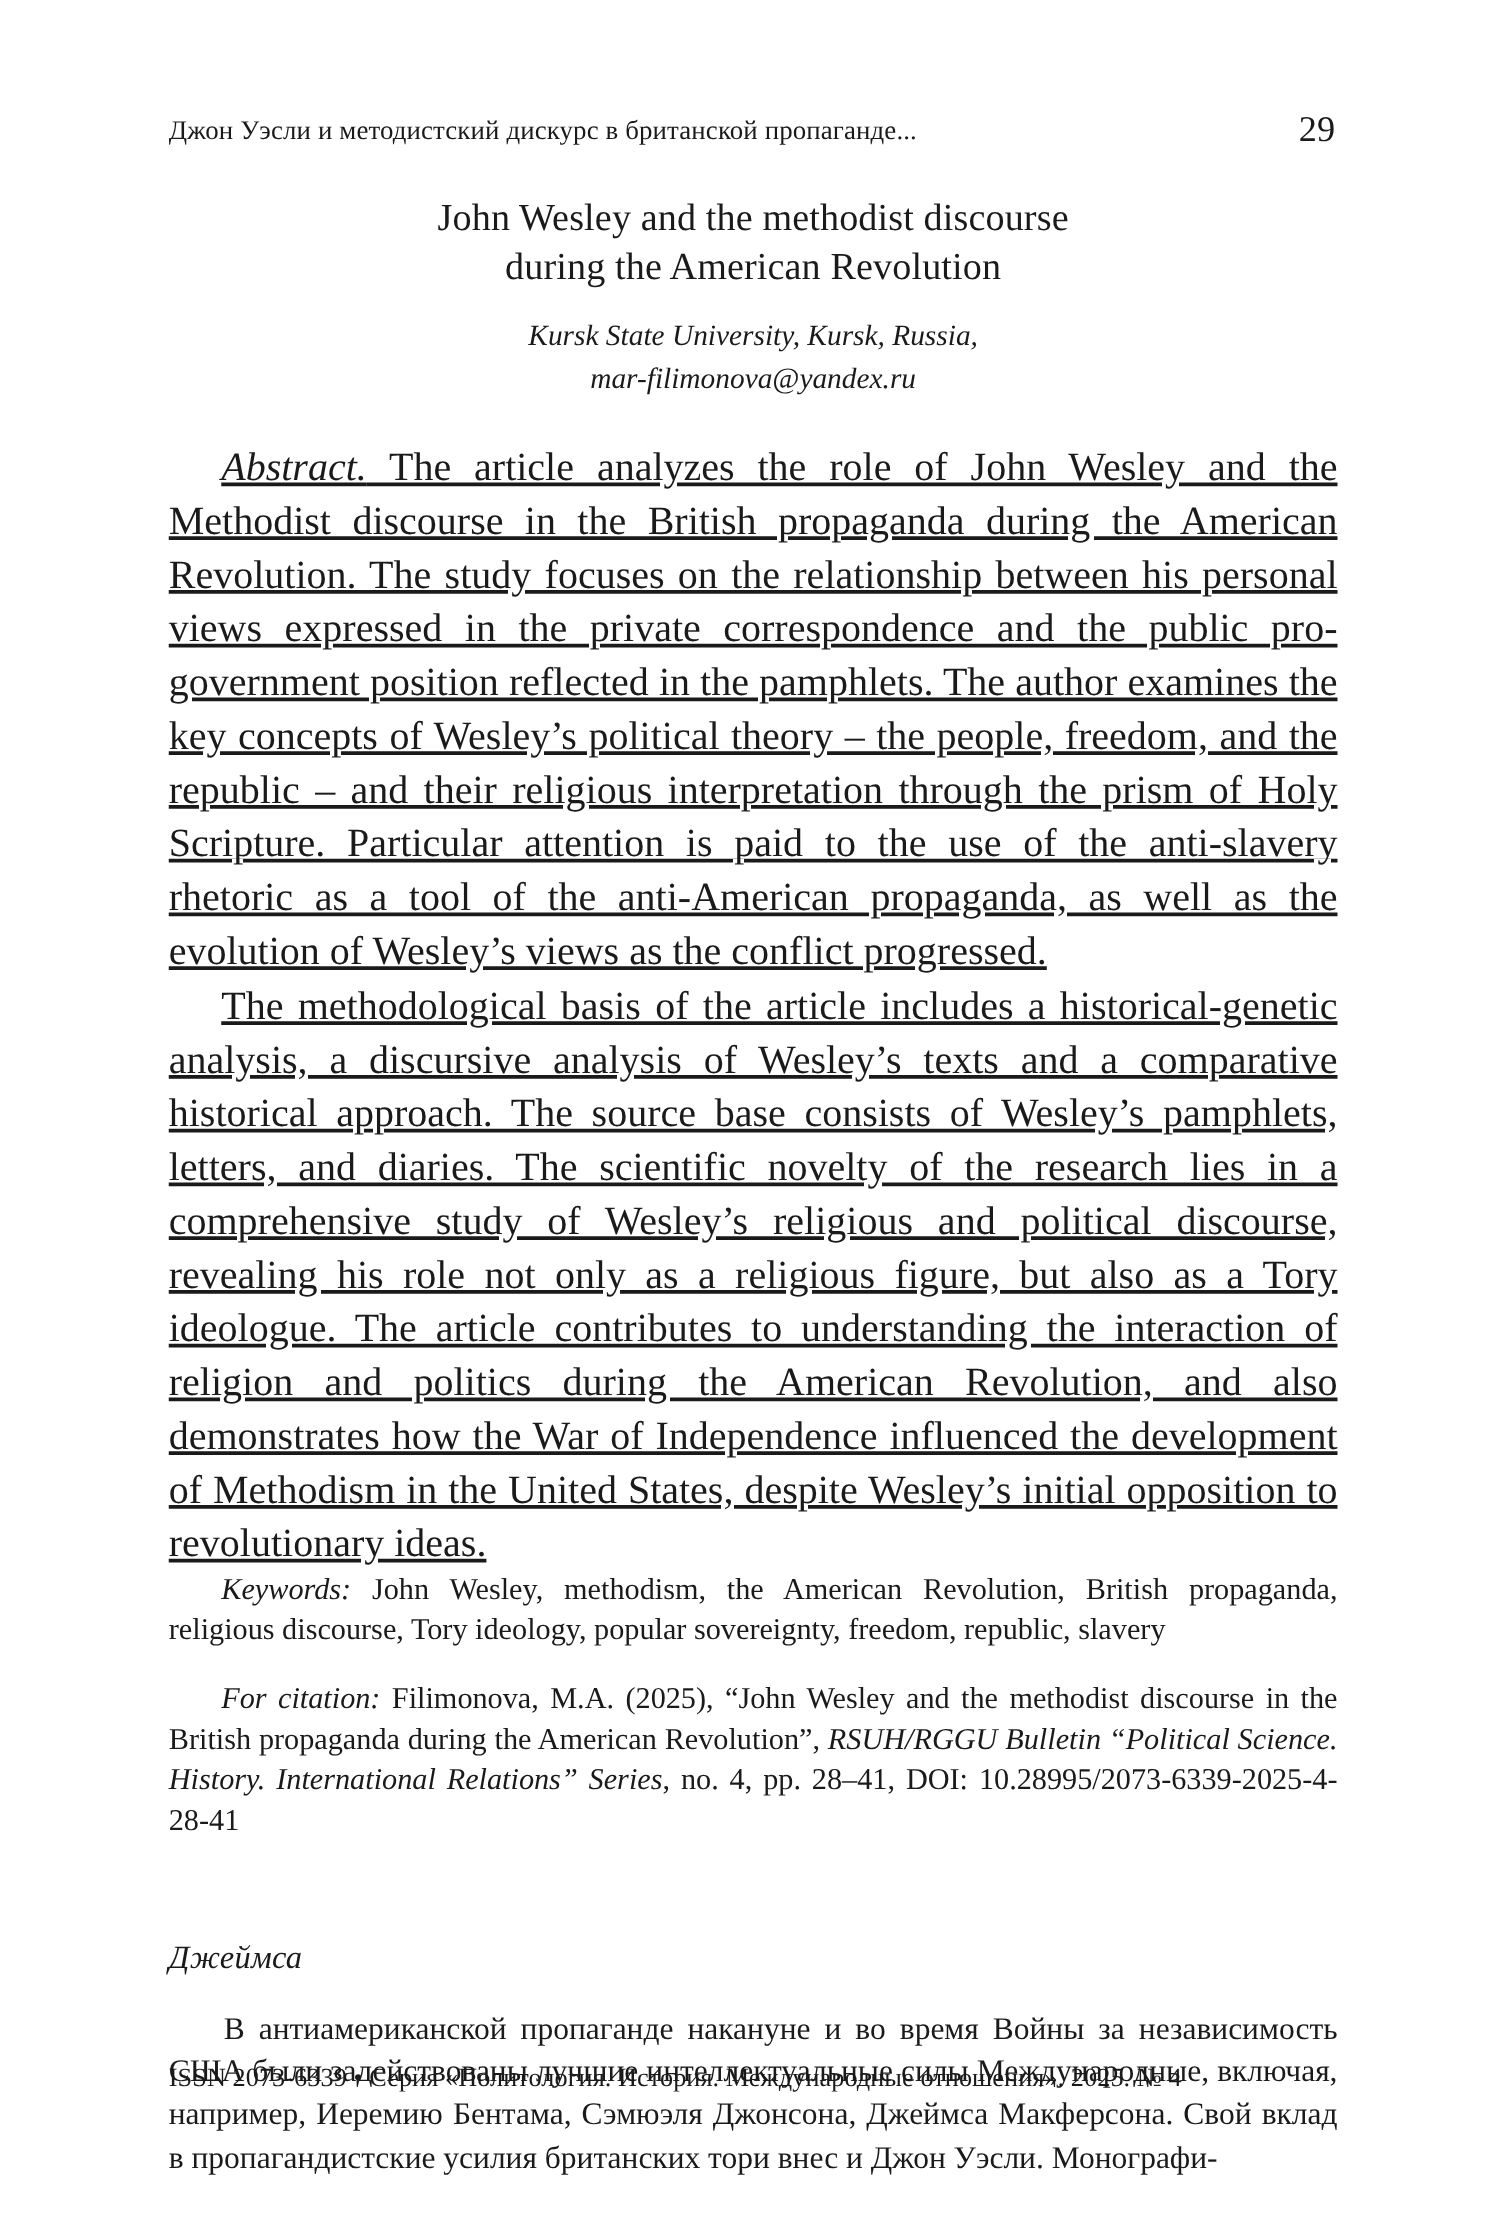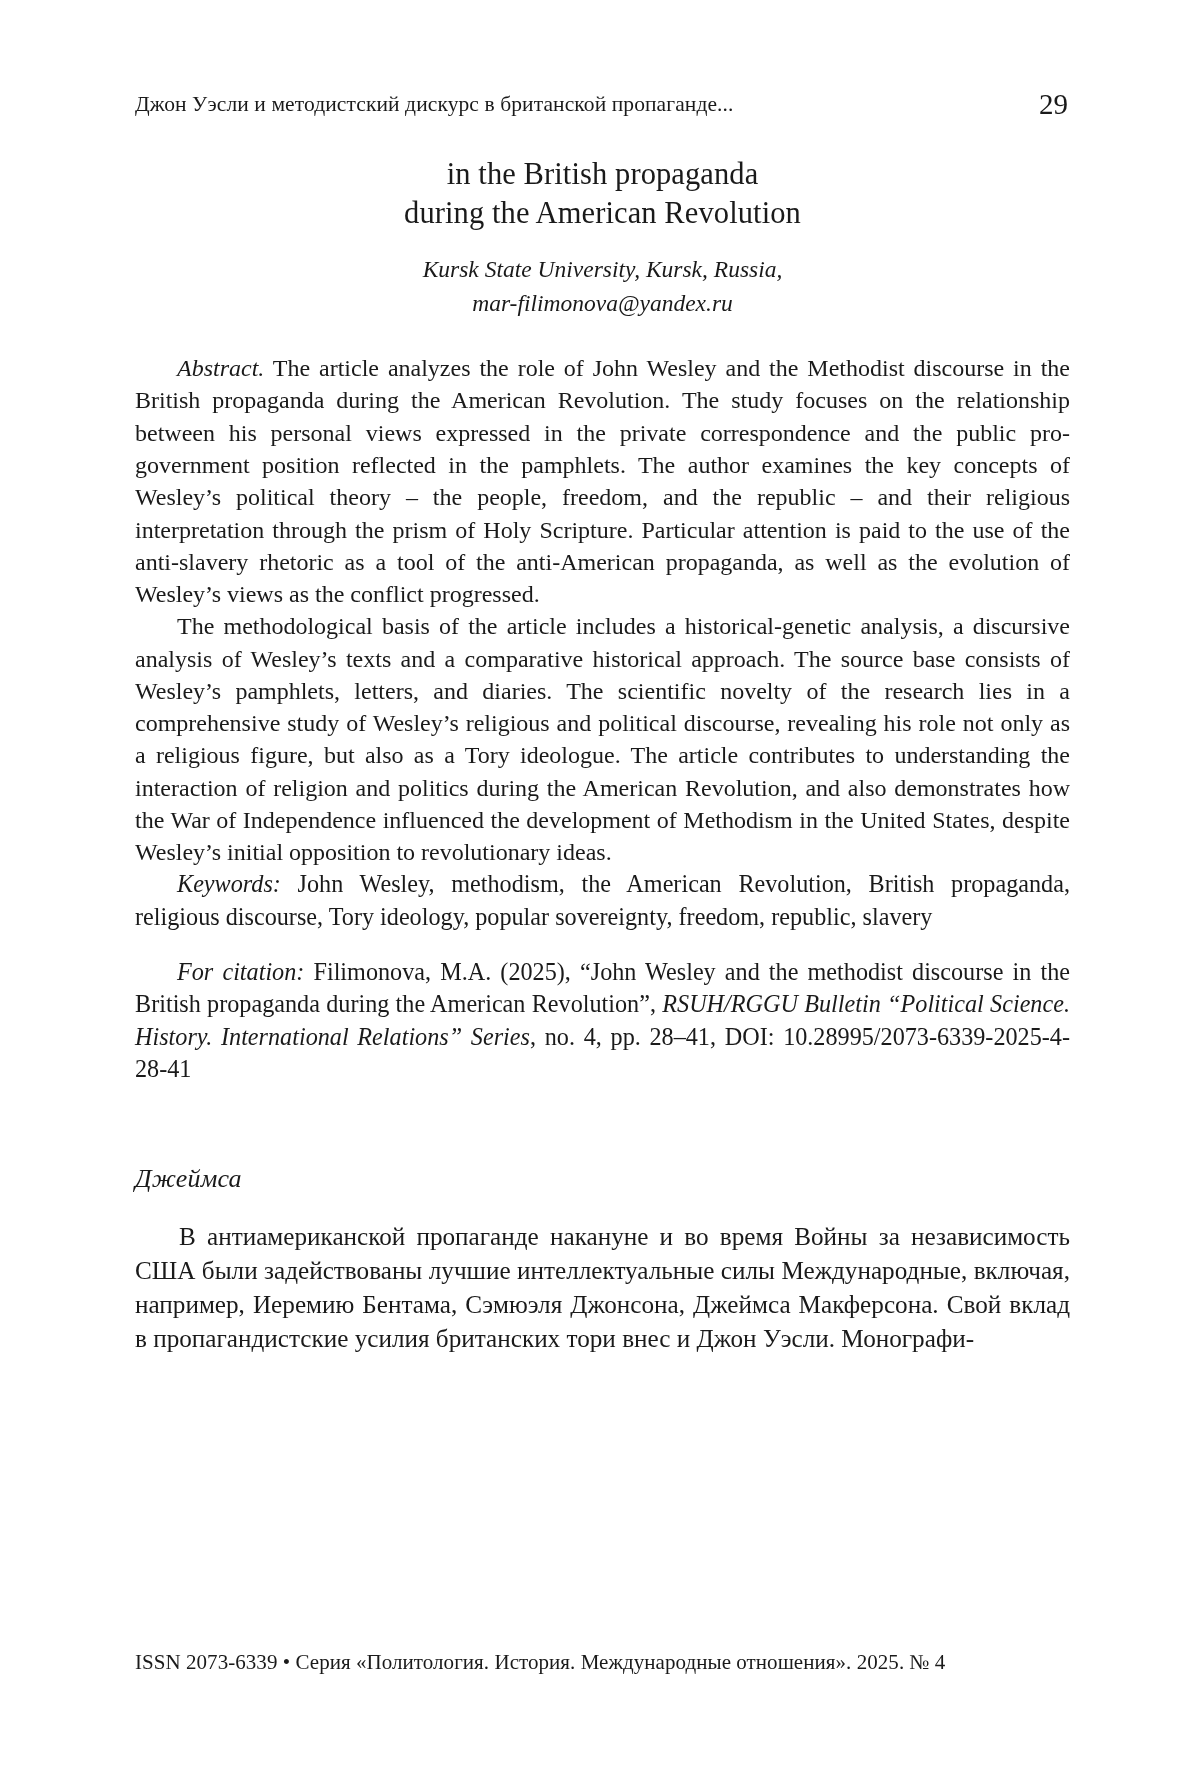--- a/index.html
+++ b/index.html
@@ -70,24 +70,25 @@
     text-align: center;
     font-size: 23.5px;
     font-style: italic;
     line-height: 1.42;
   }
   .affiliation .ln { display: block; }
 
   
   .abstract {
     margin-top: 32px;
-    font-size: 24px;
+    font-size: 32px;
     line-height: 1.345;
     text-align: justify;
     text-justify: inter-word;
+    text-decoration: underline;
   }
   .abstract p {
     margin: 0;
     text-indent: 42px;
   }
   .abstract p + p { margin-top: 0; }
   .lbl-italic { font-style: italic; }
 
   .keywords {
     margin-top: 0;
@@ -146,21 +147,21 @@
 
 <div class="page">
   <div class="content">
 
     <div class="running-head">
       <div class="rh-title">Джон Уэсли и методистский дискурс в британской пропаганде...</div>
       <div class="rh-page">29</div>
     </div>
 
     <h1 class="article-title">
-      <span class="ln">in the British propaganda</span>
+      <span class="ln">John Wesley and the methodist discourse</span>
       <span class="ln">during the American Revolution</span>
     </h1>
 
 
     <div class="affiliation">
       <span class="ln">Kursk State University, Kursk, Russia,</span>
       <span class="ln">mar-filimonova@yandex.ru</span>
     </div>
 
     <div class="abstract">

